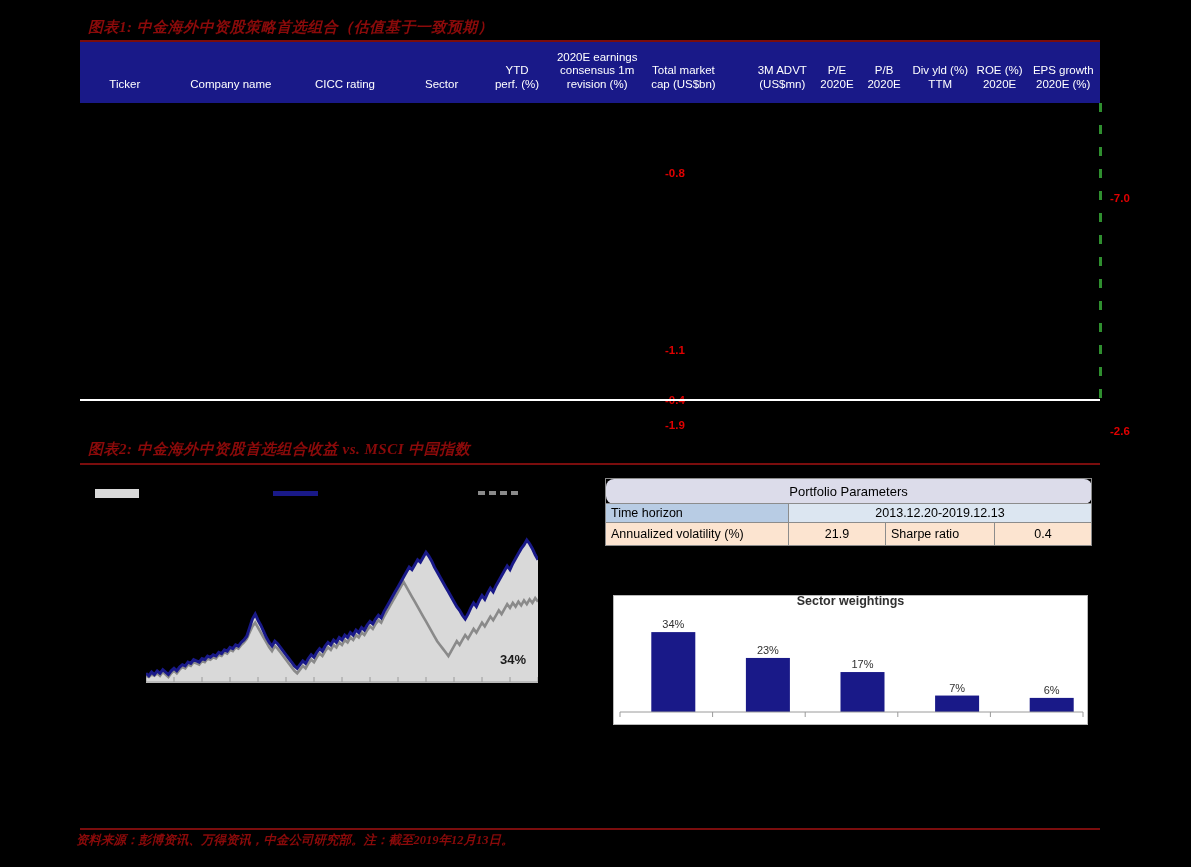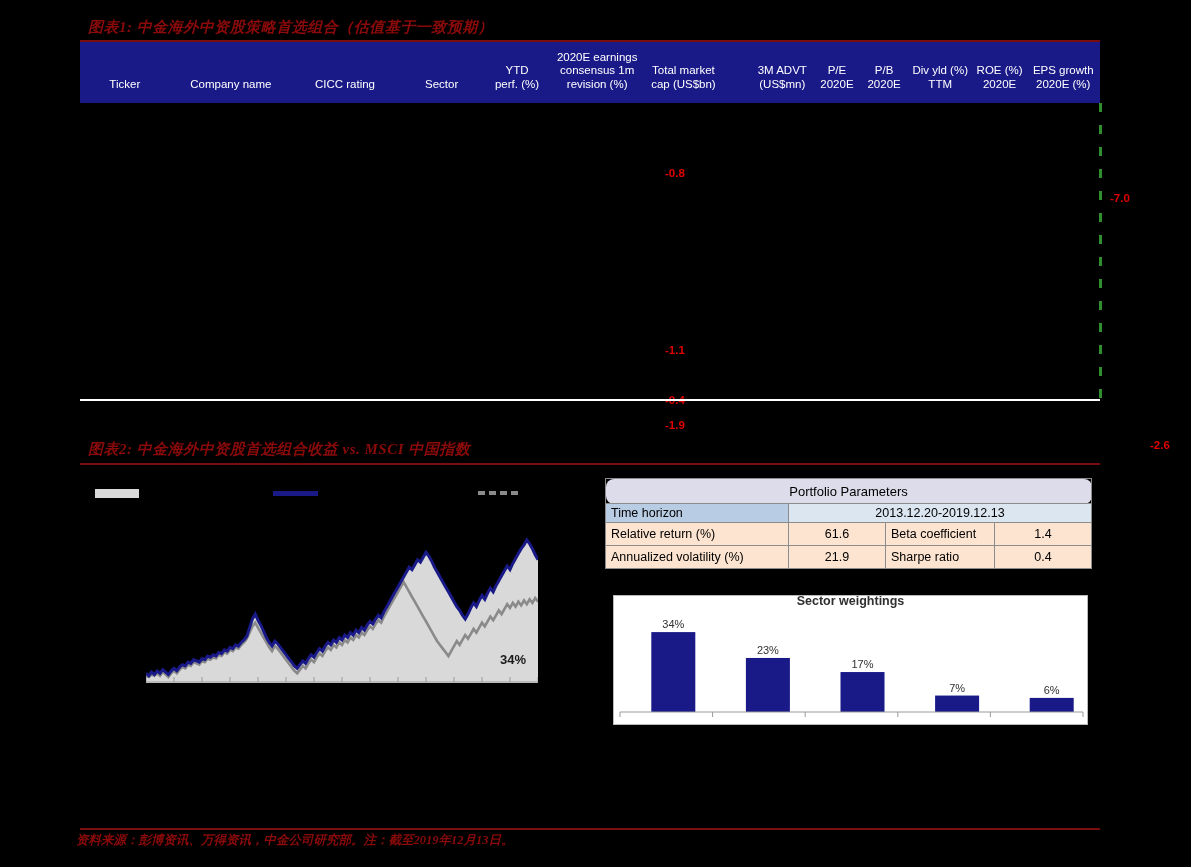--- a/index.html
+++ b/index.html
@@ -328,21 +328,21 @@
         <div>EPS growth</div>
         <div>2020E (%)</div>
       </div>
     </div>
   <div class="t1-body" id="t1-body">
       <div class="redval" style="left: 585px; top: 64px;">-0.8</div>
       <div class="redval" style="left: 1030px; top: 89px;">-7.0</div>
       <div class="redval" style="left: 585px; top: 241px;">-1.1</div>
       <div class="redval" style="left: 585px; top: 291px;">-0.4</div>
       <div class="redval" style="left: 585px; top: 316px;">-1.9</div>
-      <div class="redval" style="left: 1030px; top: 336px; margin-left: 40px;">-2.6</div>
+      <div class="redval" style="left: 1030px; top: 322px;">-2.6</div>
     </div>
   <div class="green-dash-col"></div>
   <div class="t1-rule-bottom"></div>
 </div>
 
 <div class="exhibit2-title">图表2: 中金海外中资股首选组合收益 vs. MSCI 中国指数</div>
 <div class="rule-red-mid"></div>
 
 <div class="linechart">
   <div class="lc-legend">
@@ -377,26 +377,20 @@
 <table class="pp-table">
   <tbody>
       <tr>
     <td class="pp-title" colspan="4">Portfolio Parameters</td>
   </tr>
   <tr>
     <td class="pp-key-blue">Time horizon</td>
     <td class="pp-val-blue" colspan="3">2013.12.20-2019.12.13</td>
   </tr>
   <tr class="pp-row">
-    <td class="pp-cell-peach">Relative return (%)</td>
-    <td class="pp-num">61.6</td>
-    <td class="pp-cell-peach">Beta coefficient</td>
-    <td class="pp-num">1.4</td>
-  </tr>
-  <tr class="pp-row">
     <td class="pp-cell-peach">Annualized volatility (%)</td>
     <td class="pp-num">21.9</td>
     <td class="pp-cell-peach">Sharpe ratio</td>
     <td class="pp-num">0.4</td>
   </tr>
 </tbody>
   </table>
 
 <div class="sector-chart">
   <svg class="sc-plot" id="sc-svg" viewBox="0 0 473 128" preserveAspectRatio="none">

